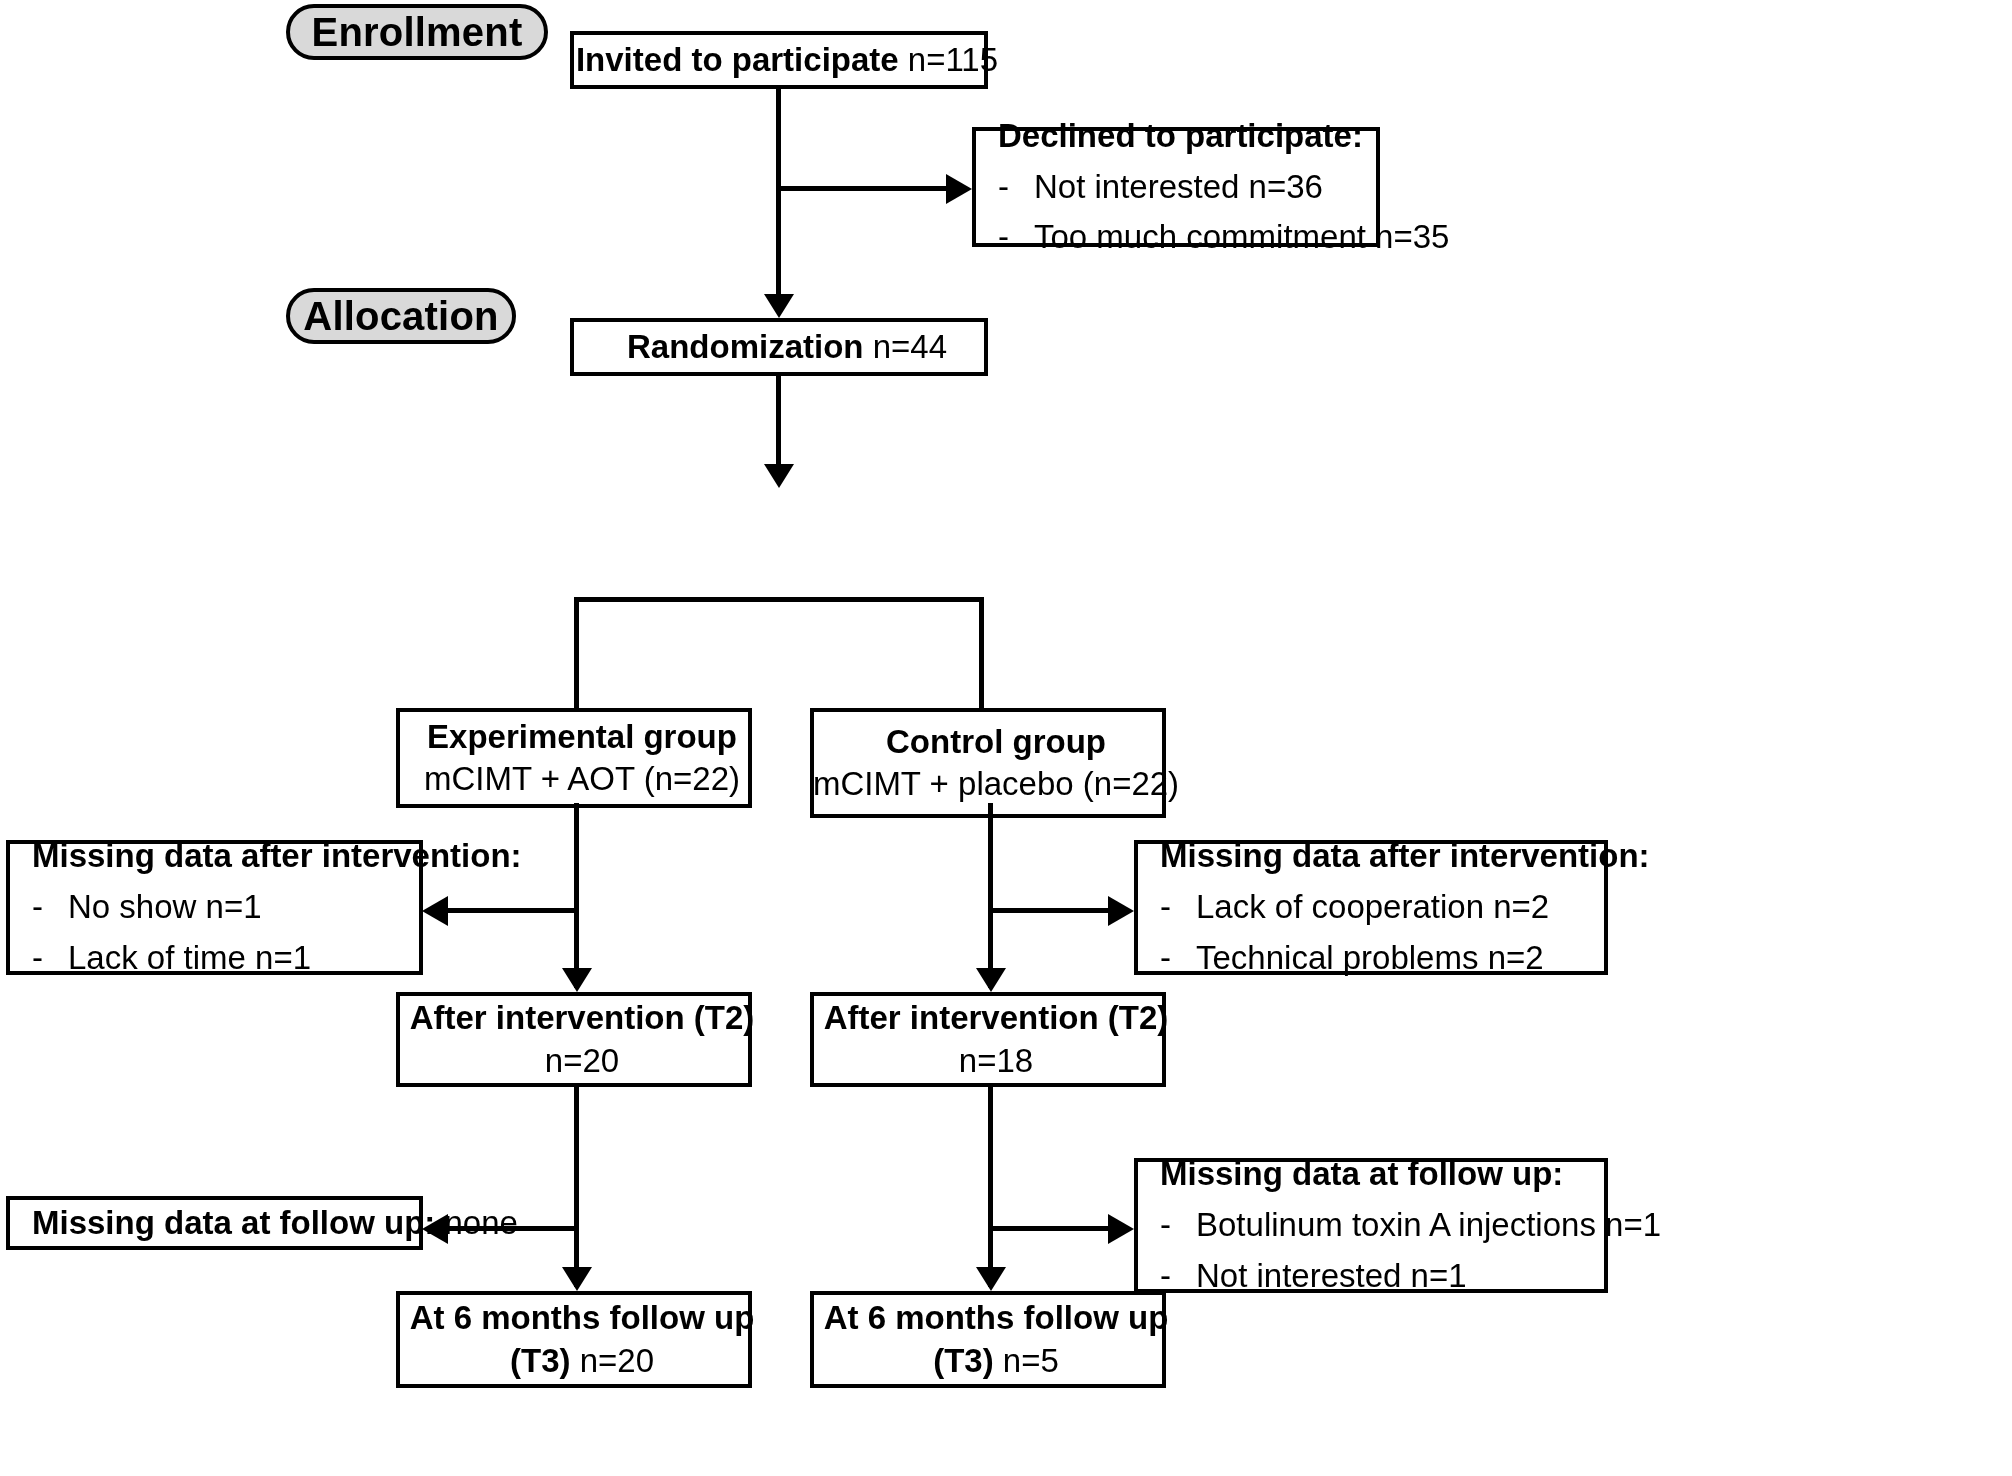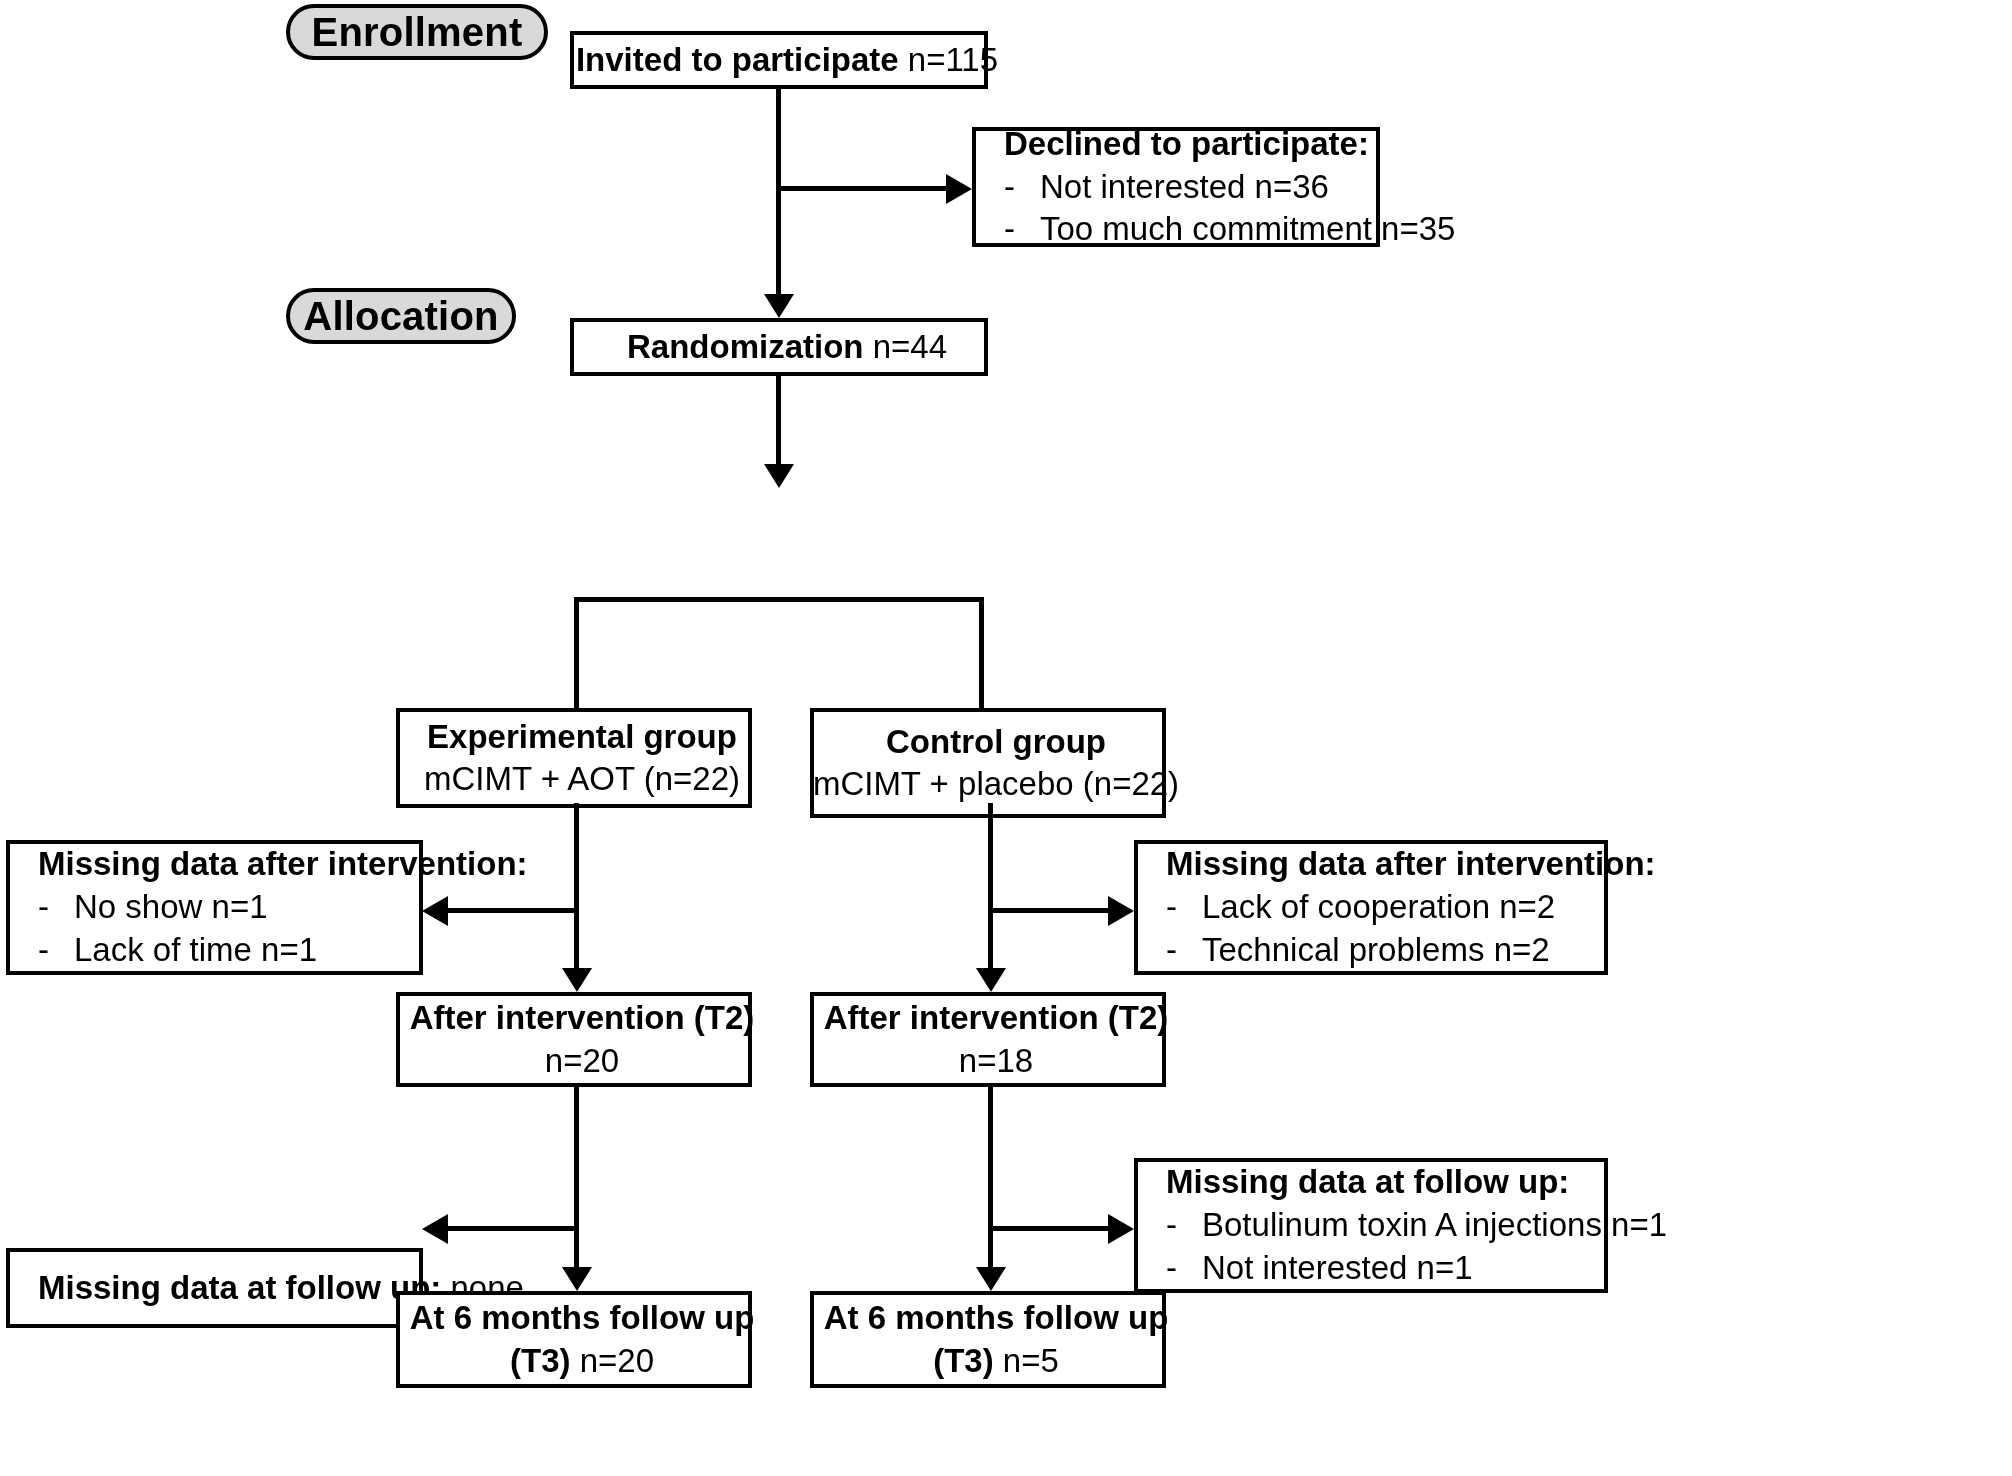--- a/index.html
+++ b/index.html
@@ -73,21 +73,21 @@
     line-height: 1.30;
     white-space: nowrap;
     display: flex;
     align-items: baseline;
   }
   .bullet-dash {
     display: inline-block;
     width: 36px;
     flex: 0 0 36px;
   }
-  .pad-l { padding-left: 28px; }
+  .pad-l { padding-left: 22px; gap: 8px; }
 
   
   .vline {
     position: absolute;
     background: #000000;
     width: 5px;
   }
   .hline {
     position: absolute;
     background: #000000;
@@ -228,21 +228,21 @@
     <div class="line1 bold">After intervention (T2)</div>
     <div class="line2 reg">n=18</div>
   </div>
 
   <div class="vline" style="left:574px; top:1087px; height:200px;"></div>
   <div class="arrow-down" style="left:562px; top:1267px;"></div>
 
   <div class="hline" style="left:448px; top:1226px; width:130px;"></div>
   <div class="arrow-left" style="left:422px; top:1214px;"></div>
 
-  <div class="box left pad-l" style="left:6px; top:1248px; width:417px; height:80px;">
+  <div class="box left pad-l" style="left:6px; top:1196px; width:417px; height:54px;">
     <div class="line1">
       <span class="bold">Missing data at follow up:</span><span class="reg">&nbsp;</span><span class="reg">none</span>
     </div>
   </div>
 
   <div class="vline" style="left:988px; top:1087px; height:200px;"></div>
   <div class="arrow-down" style="left:976px; top:1267px;"></div>
 
   <div class="hline" style="left:990px; top:1226px; width:122px;"></div>
   <div class="arrow-right" style="left:1108px; top:1214px;"></div>

